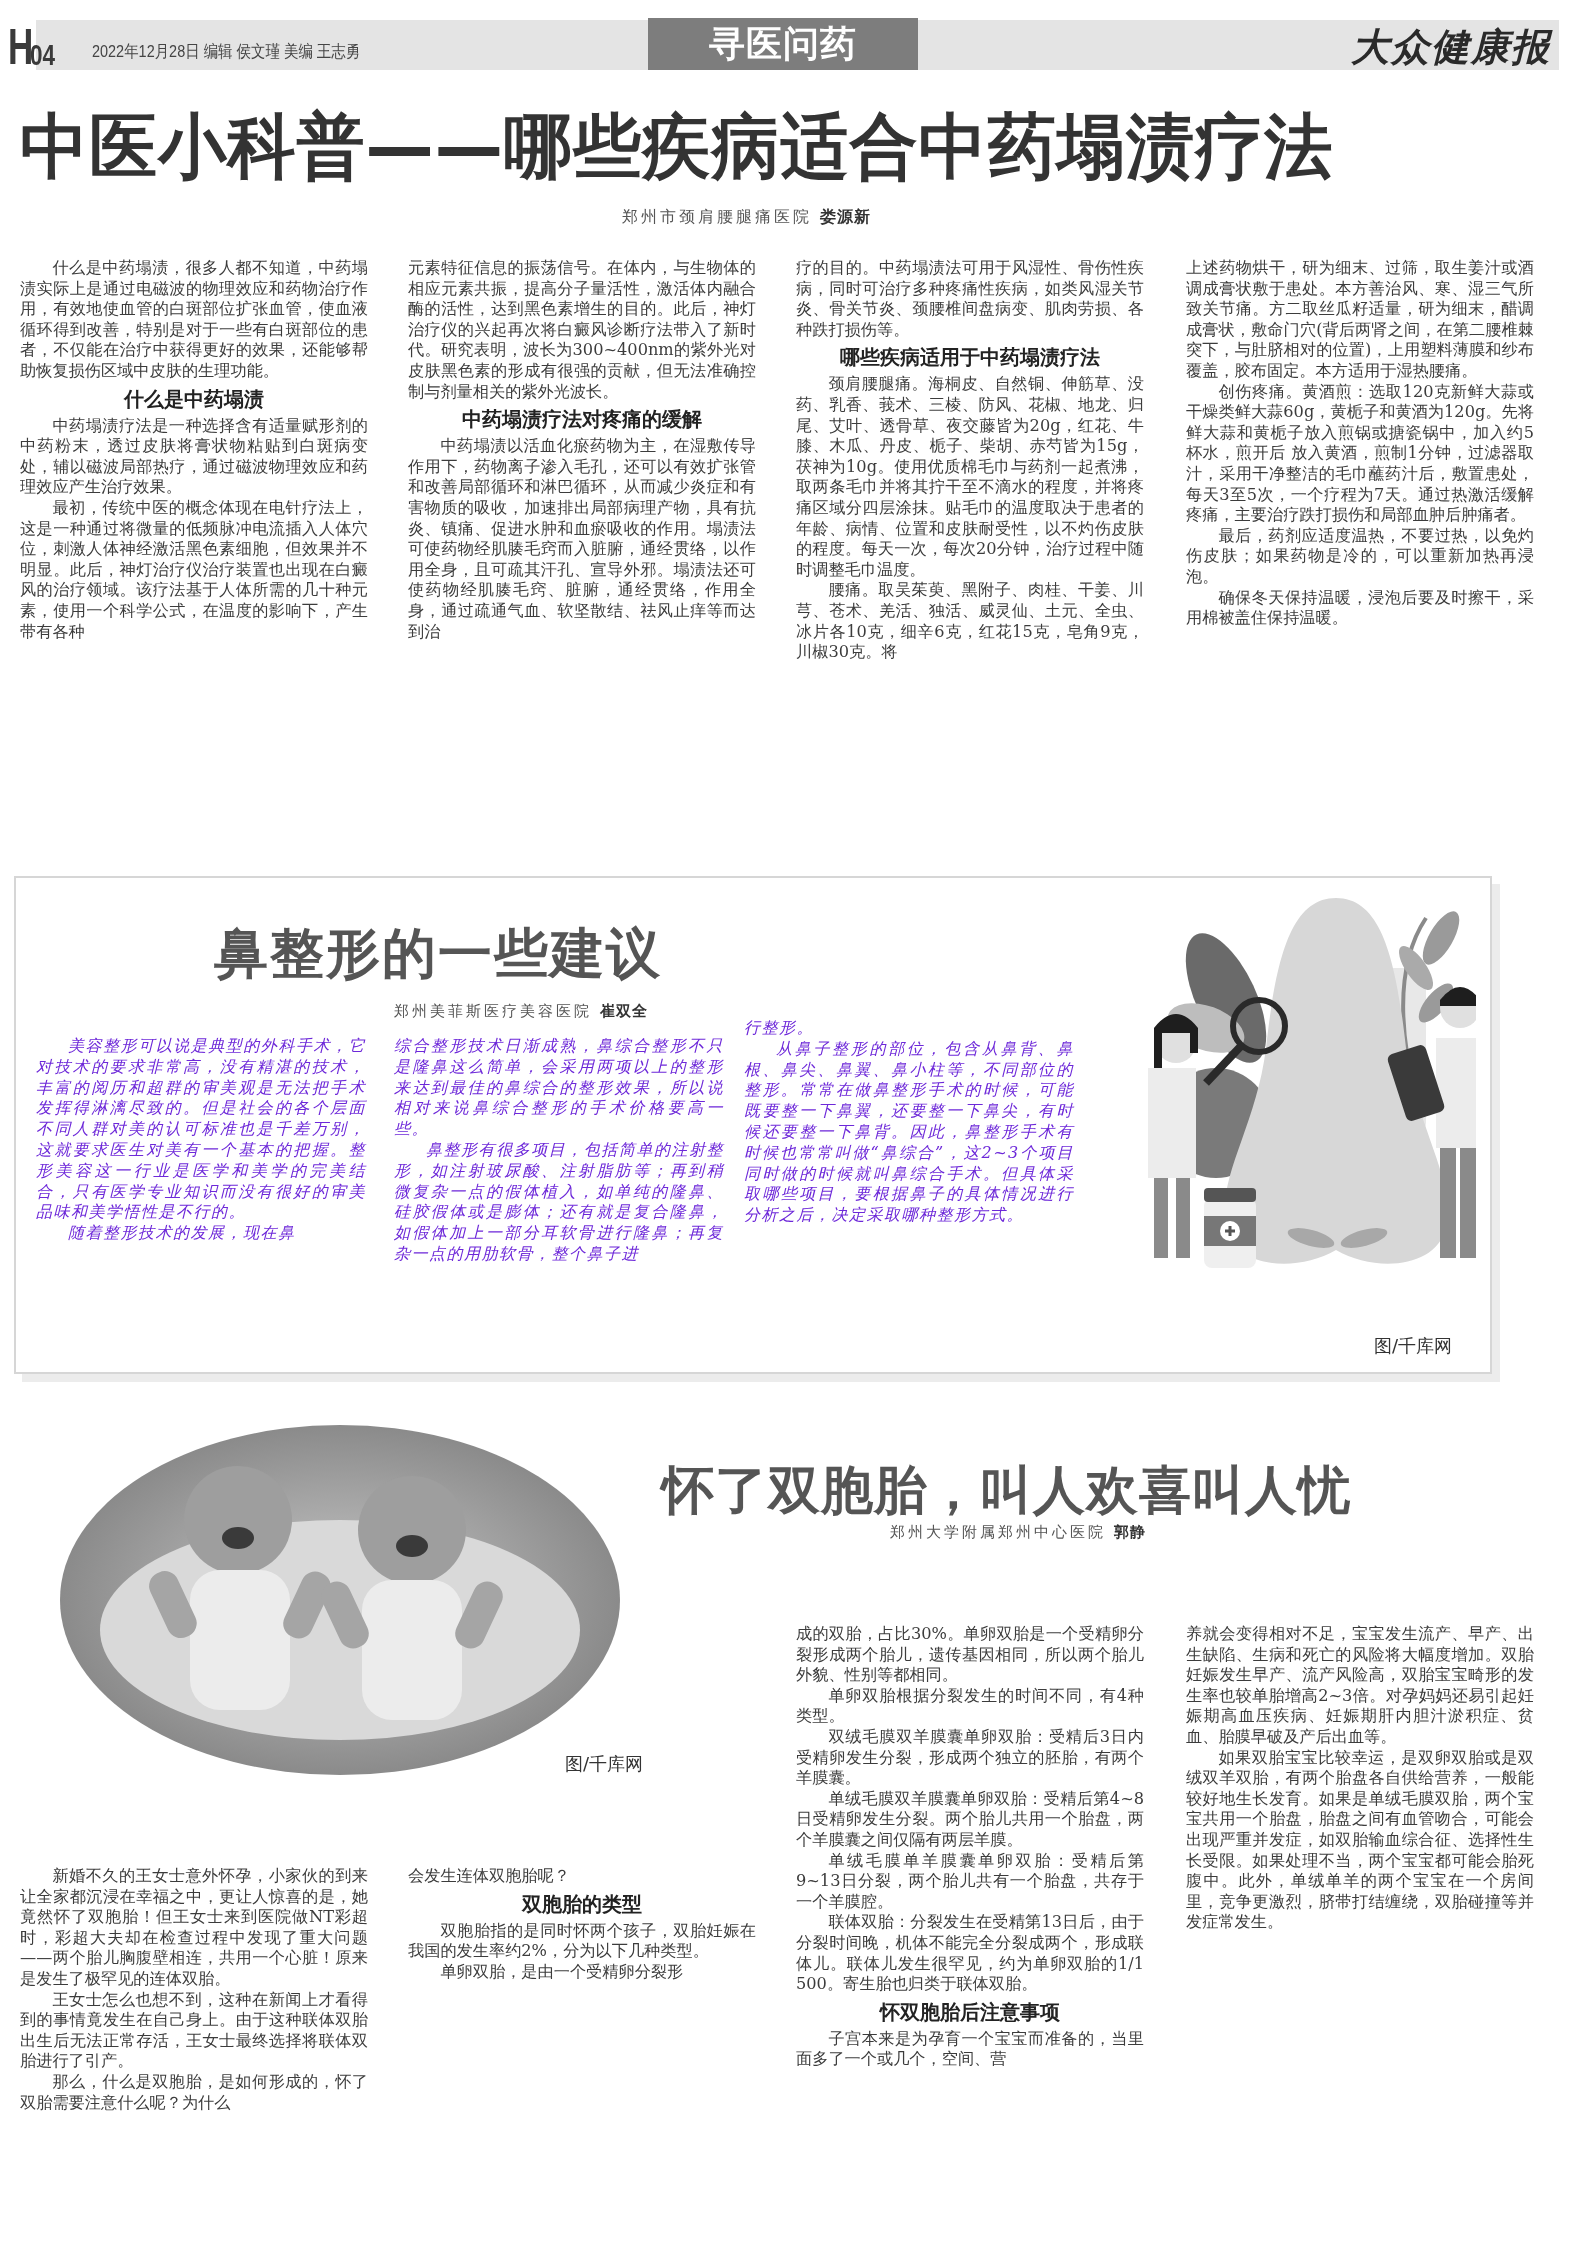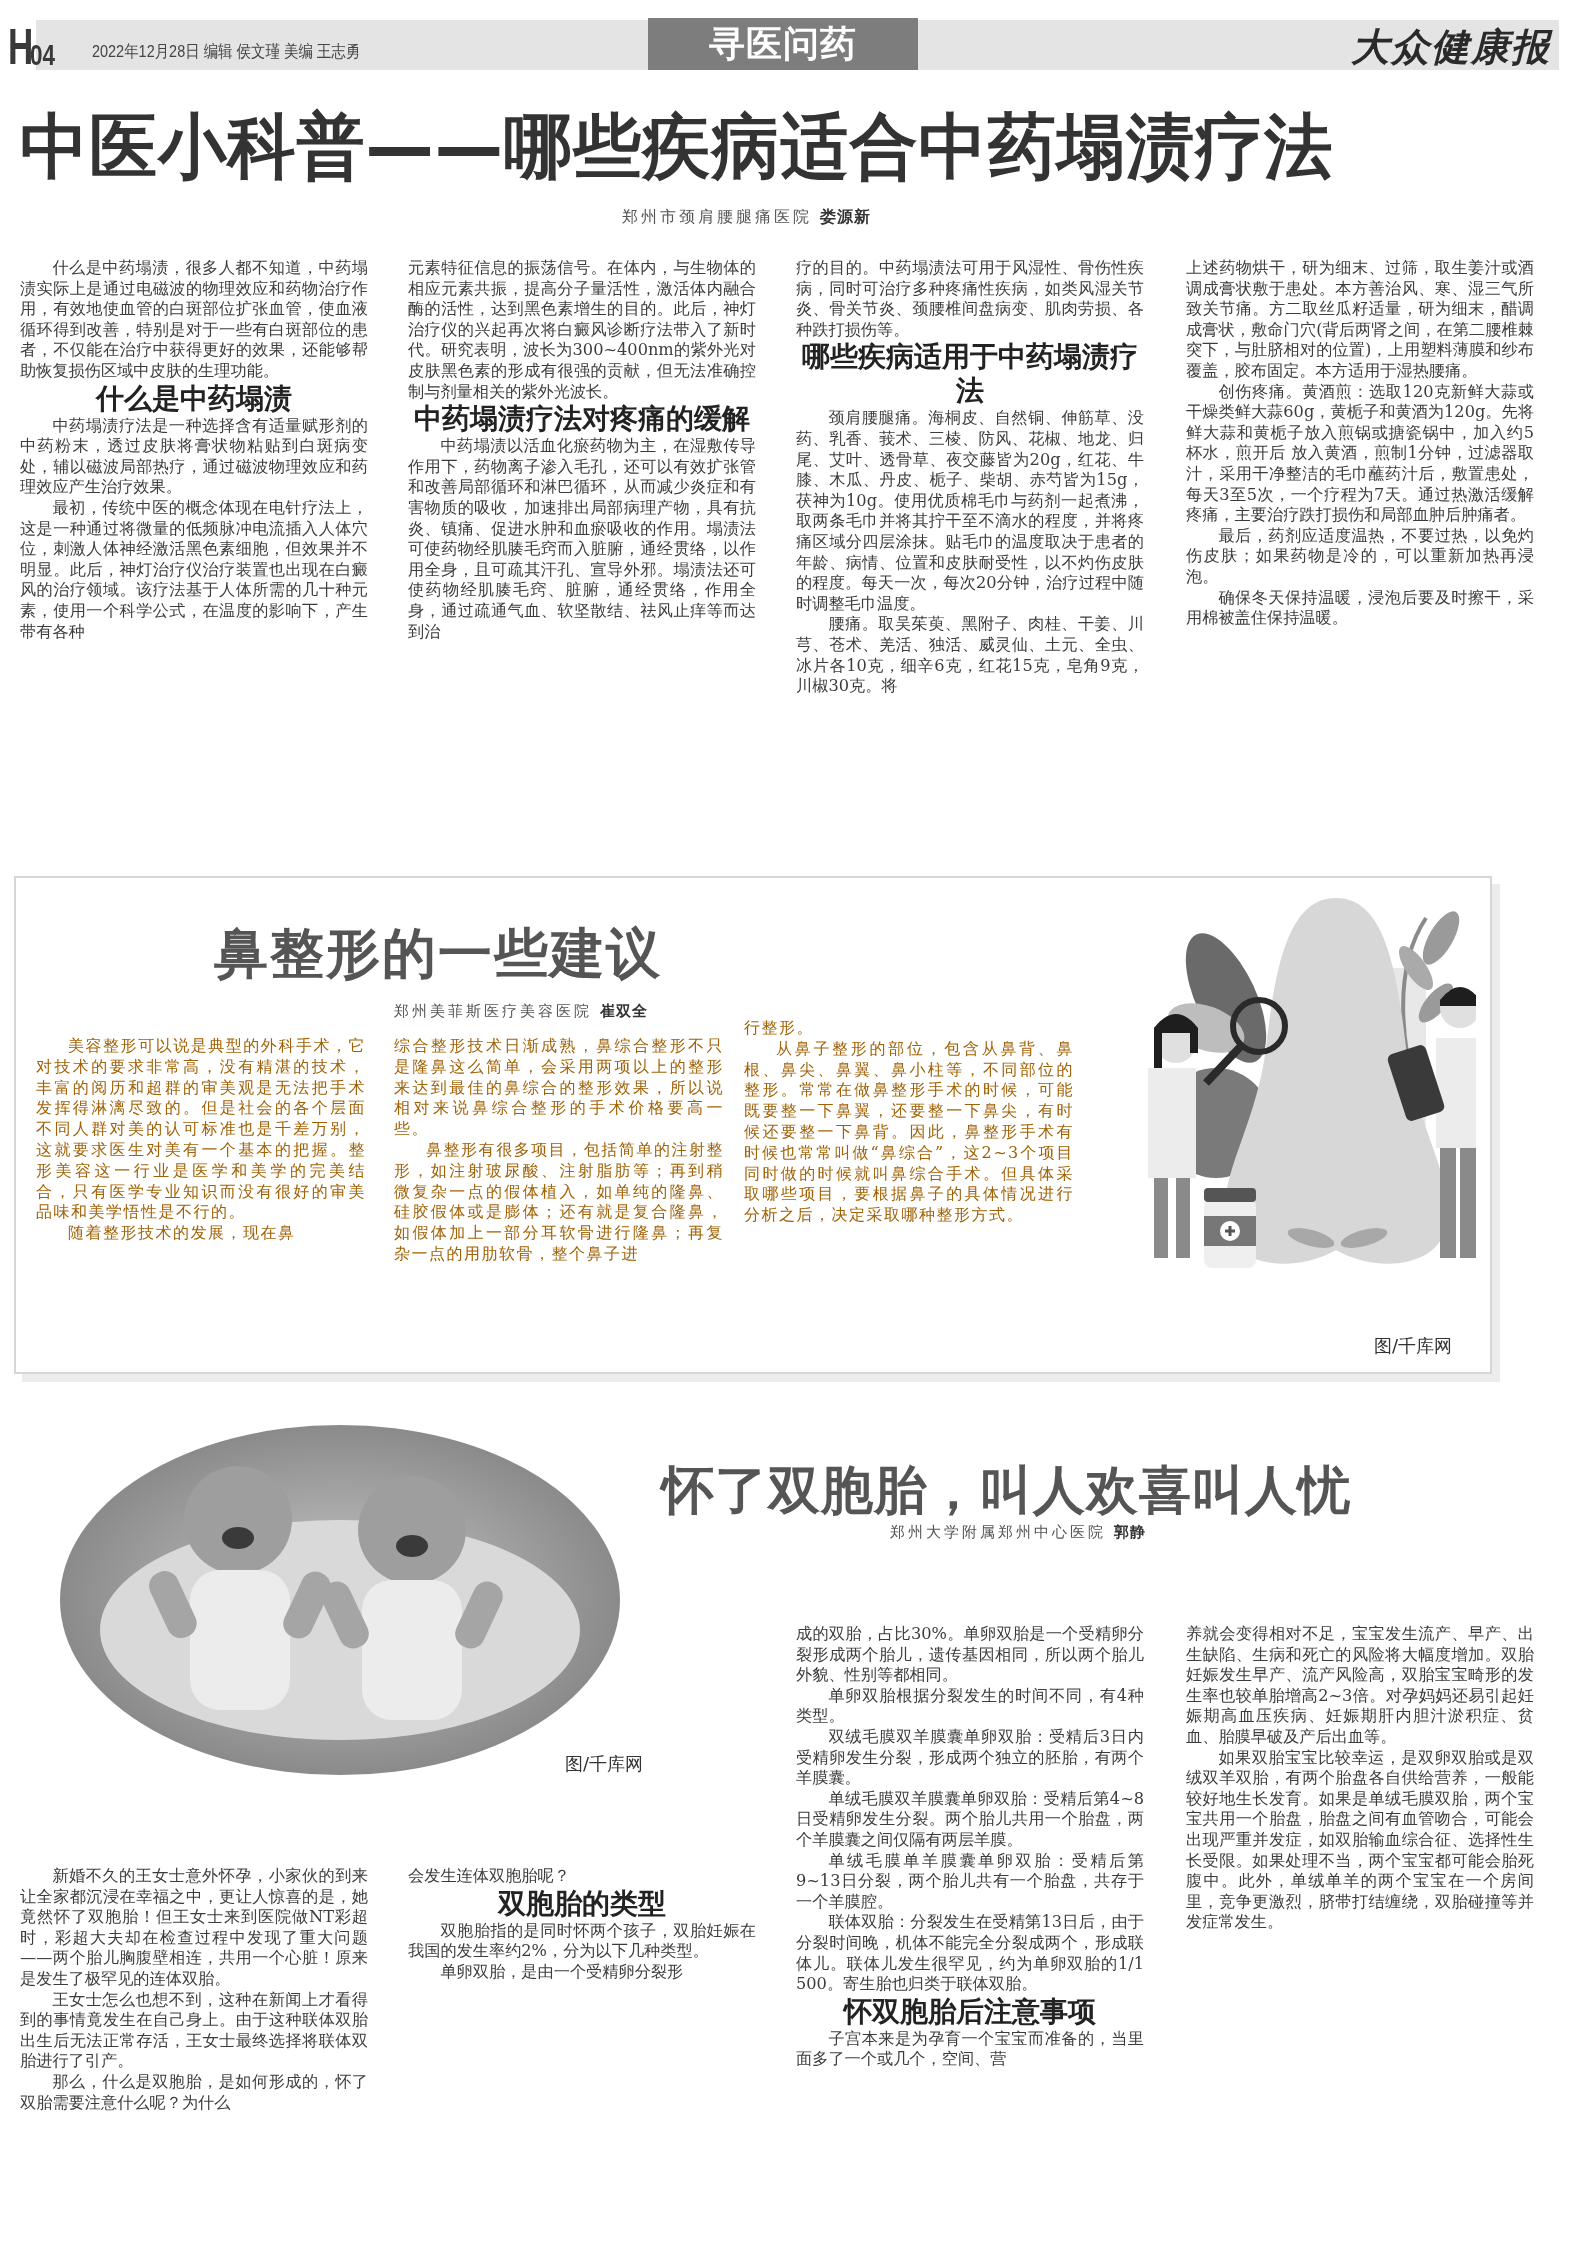--- a/index.html
+++ b/index.html
@@ -15,26 +15,26 @@
   .section-tab { position: absolute; left: 648px; top: 0; width: 270px; height: 52px; background: #7d7d7d; color: #fff; font-family: "DejaVu Sans", sans-serif; font-weight: bold; font-size: 36px; text-align: center; line-height: 52px; letter-spacing: 1px; }
   .paper-name { position: absolute; right: 22px; top: 4px; font-family: "DejaVu Serif", serif; font-weight: bold; font-style: italic; font-size: 38px; color: #2a2a2a; letter-spacing: 2px; }
 
   .headline-main { position: absolute; left: 20px; top: 100px; width: 1533px; font-family: "DejaVu Sans", sans-serif; font-weight: bold; font-size: 71px; color: #333; letter-spacing: 1px; white-space: nowrap; transform: scaleX(0.96); transform-origin: left; }
   .byline { position: absolute; font-family: "DejaVu Serif", serif; font-size: 16px; color: #555; letter-spacing: 3px; white-space: nowrap; }
   .byline b { font-family: "DejaVu Sans", sans-serif; font-weight: bold; color: #333; letter-spacing: 1px; margin-left: 8px; }
 
   .col { position: absolute; font-size: 16.2px; line-height: 20.6px; color: #3c3c3c; text-align: justify; }
   .col p { text-indent: 2em; }
   .col p.cont { text-indent: 0; }
-  .col h3 { font-family: "DejaVu Serif", serif; font-weight: bold; font-size: 28px; line-height: 34px; text-align: center; color: #222; }
+  .col h3 { font-family: "DejaVu Serif", serif; font-weight: bold; font-size: 20px; line-height: 34px; text-align: center; color: #222; }
 
   
   .nose-box { position: absolute; left: 14px; top: 876px; width: 1478px; height: 498px; border: 2px solid #d6d6d6; background: #fff; box-shadow: 8px 8px 0 #ececec; }
   .nose-title { position: absolute; left: 198px; top: 40px; font-family: "DejaVu Serif", serif; font-weight: bold; font-size: 54px; color: #555; letter-spacing: 2px; }
-  .nose-col { position: absolute; top: 158px; font-size: 16px; line-height: 20.8px; color: #a16207; text-align: justify; letter-spacing: 1.5px; }
+  .nose-col { position: absolute; top: 158px; font-size: 16px; line-height: 20.8px; color: #6d28d9; text-align: justify; letter-spacing: 1.5px; font-style: italic; }
   .nose-col p { text-indent: 2em; }
   .nose-col p.cont { text-indent: 0; }
   .caption { position: absolute; font-family: "DejaVu Sans", sans-serif; font-size: 18px; color: #333; }
 
   .illus { position: absolute; }
 
   
   .twins-title { position: absolute; left: 662px; top: 1456px; font-family: "DejaVu Serif", serif; font-weight: bold; font-size: 52px; color: #555; letter-spacing: 1px; white-space: nowrap; text-align: right; }
 </style>
 </head>

